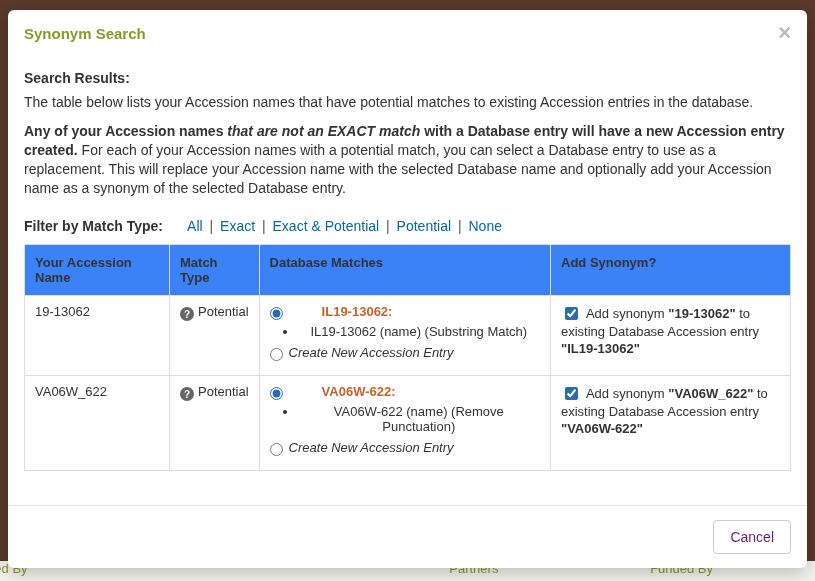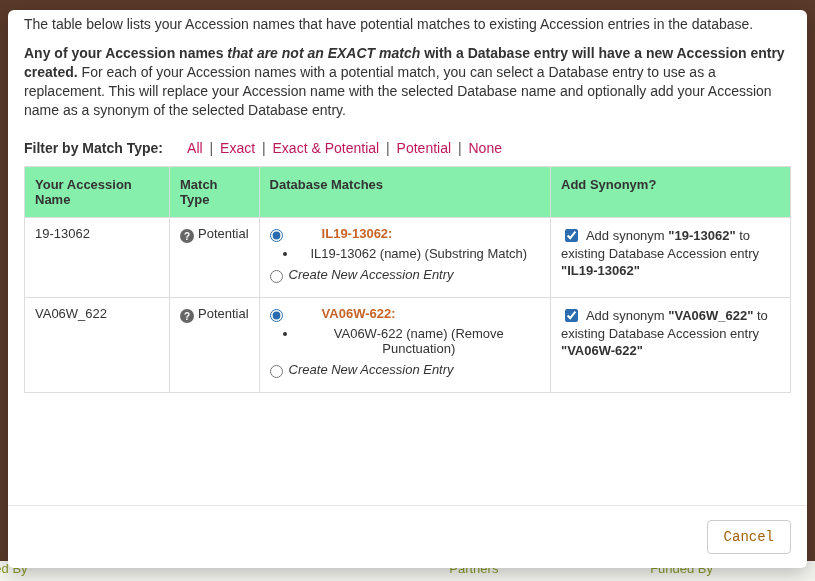--- a/index.html
+++ b/index.html
@@ -67,40 +67,40 @@
     margin: 10px 0 8px 0;
   }
   .sr-desc1 { margin-bottom: 12px; }
   .sr-desc2 { margin-bottom: 20px; line-height: 1.35; }
   .sr-desc2 .b { font-weight: 700; }
   .sr-desc2 .bi { font-weight: 700; font-style: italic; }
 
   .filter-line { margin-bottom: 10px; }
   .filter-line .lbl { font-weight: 700; margin-right: 21px; }
   .filter-line a {
-    color: #be185d;
+    color: #0369a1;
     text-decoration: none;
     cursor: pointer;
   }
   .filter-line .sep { color: #555; margin: 0 3px; }
 
   table.matches {
     width: 100%;
     border-collapse: collapse;
     font-size: 13px;
   }
   table.matches th, table.matches td {
     border: 1px solid #ddd;
     text-align: left;
     vertical-align: top;
   }
   table.matches th {
     padding: 10px 10px;
     font-weight: 700;
-    background: #86efac;
+    background: #3b82f6;
   }
   table.matches td {
     padding: 8px 10px 10px 10px;
   }
   .col-yourname { width: 145px; }
   .col-mtype { width: 85px; }
   .col-addsyn { width: 240px; }
 
   .mtype-cell { white-space: nowrap; }
   .qicon {
@@ -147,43 +147,47 @@
   .btn {
     border-radius: 4px;
     padding: 8px 16px;
     font-size: 14px;
     cursor: pointer;
     border: 1px solid transparent;
   }
   .btn-default {
     background: #fff;
     border-color: #ccc;
-    color: #a16207;
-    font-family: Liberation Mono, monospace;
+    color: #701a75;
   }
   .btn-primary {
     background: #2f7fd1;
     color: #fff;
     border-color: #2a70b8;
   }
 </style>
 </head>
 <body>
 
 <div class="backdrop-strip">
   <span class="p1">red By</span>
   <span class="p2">Partners</span>
   <span class="p3">Funded By</span>
 </div>
 
 <div class="modal">
 
+  <div class="modal-header">
+    <div class="modal-title">Synonym Search</div>
+    <div class="close-x">×</div>
+  </div>
 
   <div class="modal-body">
 
+    <div class="sr-heading">Search Results:</div>
     <div class="sr-desc1">The table below lists your Accession names that have potential matches to existing Accession entries in the database.</div>
 
     <div class="sr-desc2">
       <span class="b">Any of your Accession names </span><span class="bi">that are not an EXACT match</span><span class="b"> with a Database entry will have a new Accession entry created.</span><span> For each of your Accession names with a potential match, you can select a Database entry to use as a replacement. This will replace your Accession name with the selected Database name and optionally add your Accession name as a synonym of the selected Database entry.</span>
     </div>
 
     <div class="filter-line">
       <span class="lbl">Filter by Match Type:</span>
       <a>All</a><span class="sep"> | </span>
       <a>Exact</a><span class="sep"> | </span>

